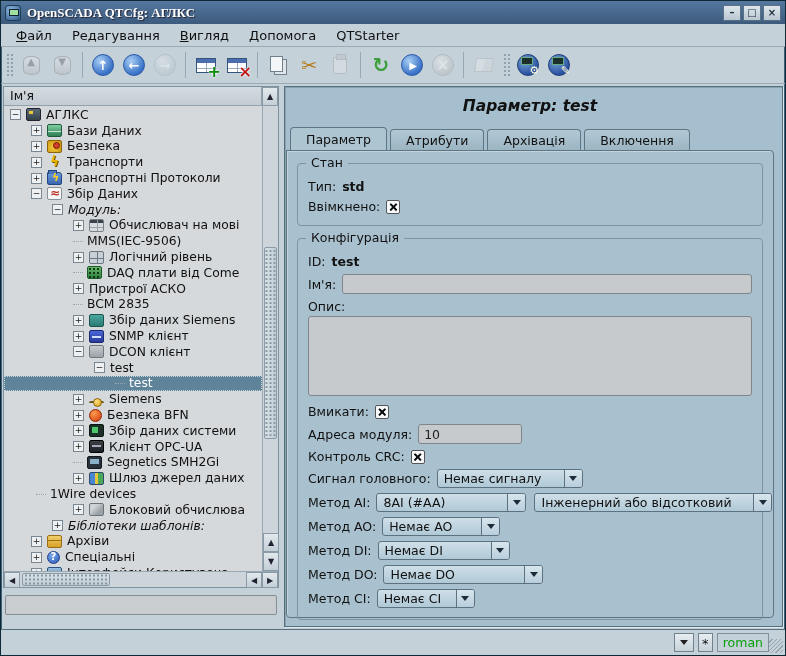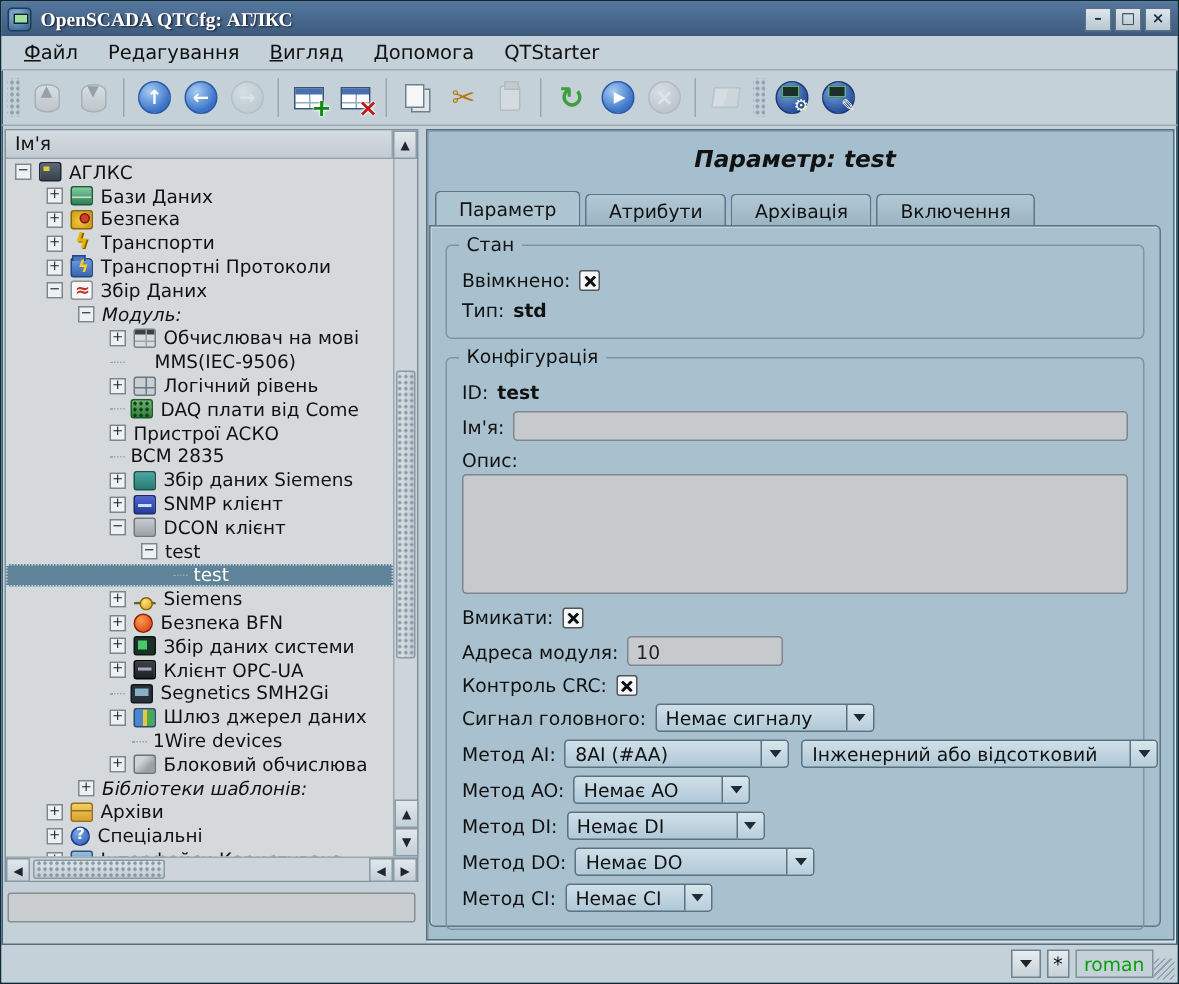--- a/index.html
+++ b/index.html
@@ -394,21 +394,21 @@
               </div>
               <div class="trow italic" style="padding-left: 48px;">
                 <span class="exp">−</span>
                 <span class="tlabel">Модуль:</span>
               </div>
               <div class="trow" style="padding-left: 69px;">
                 <span class="exp">+</span>
                 <span class="ticon ti-calc"></span>
                 <span class="tlabel">Обчислювач на мові</span>
               </div>
-              <div class="trow" style="padding-left: 69px; gap: 16px;">
+              <div class="trow" style="padding-left: 69px;">
                 <span class="noexp"></span>
                 <span class="tlabel">MMS(IEC-9506)</span>
               </div>
               <div class="trow" style="padding-left: 69px;">
                 <span class="exp">+</span>
                 <span class="ticon ti-chip"></span>
                 <span class="tlabel">Логічний рівень</span>
               </div>
               <div class="trow" style="padding-left: 69px;">
                 <span class="noexp"></span>
@@ -469,21 +469,21 @@
               <div class="trow" style="padding-left: 69px;">
                 <span class="noexp"></span>
                 <span class="ticon ti-segnetics"></span>
                 <span class="tlabel">Segnetics SMH2Gi</span>
               </div>
               <div class="trow" style="padding-left: 69px;">
                 <span class="exp">+</span>
                 <span class="ticon ti-gate"></span>
                 <span class="tlabel">Шлюз джерел даних</span>
               </div>
-              <div class="trow" style="padding-left: 84px;">
+              <div class="trow" style="padding-left: 32px;">
                 <span class="noexp"></span>
                 <span class="tlabel">1Wire devices</span>
               </div>
               <div class="trow" style="padding-left: 69px;">
                 <span class="exp">+</span>
                 <span class="ticon ti-cube"></span>
                 <span class="tlabel">Блоковий обчислюва</span>
               </div>
               <div class="trow italic" style="padding-left: 48px;">
                 <span class="exp">+</span>
@@ -534,26 +534,26 @@
           <div class="tab active">Параметр</div>
           <div class="tab">Атрибути</div>
           <div class="tab">Архівація</div>
           <div class="tab">Включення</div>
         </div>
       <div class="tab-page">
 
         <div class="gbox">
           <span class="gbox-legend">Стан</span>
           <div class="frow">
+            <span class="lbl">Тип:</span>
+            <span class="bold">std</span>
+          </div>
+          <div class="frow">
             <span class="lbl">Ввімкнено:</span>
             <span class="checkbox checked"></span>
-          </div>
-          <div class="frow">
-            <span class="lbl">Тип:</span>
-            <span class="bold">std</span>
           </div>
         </div>
 
         <div class="gbox" style="flex:1;">
           <span class="gbox-legend">Конфігурація</span>
           <div class="frow">
             <span class="lbl">ID:</span>
             <span class="bold">test</span>
           </div>
           <div class="frow">

